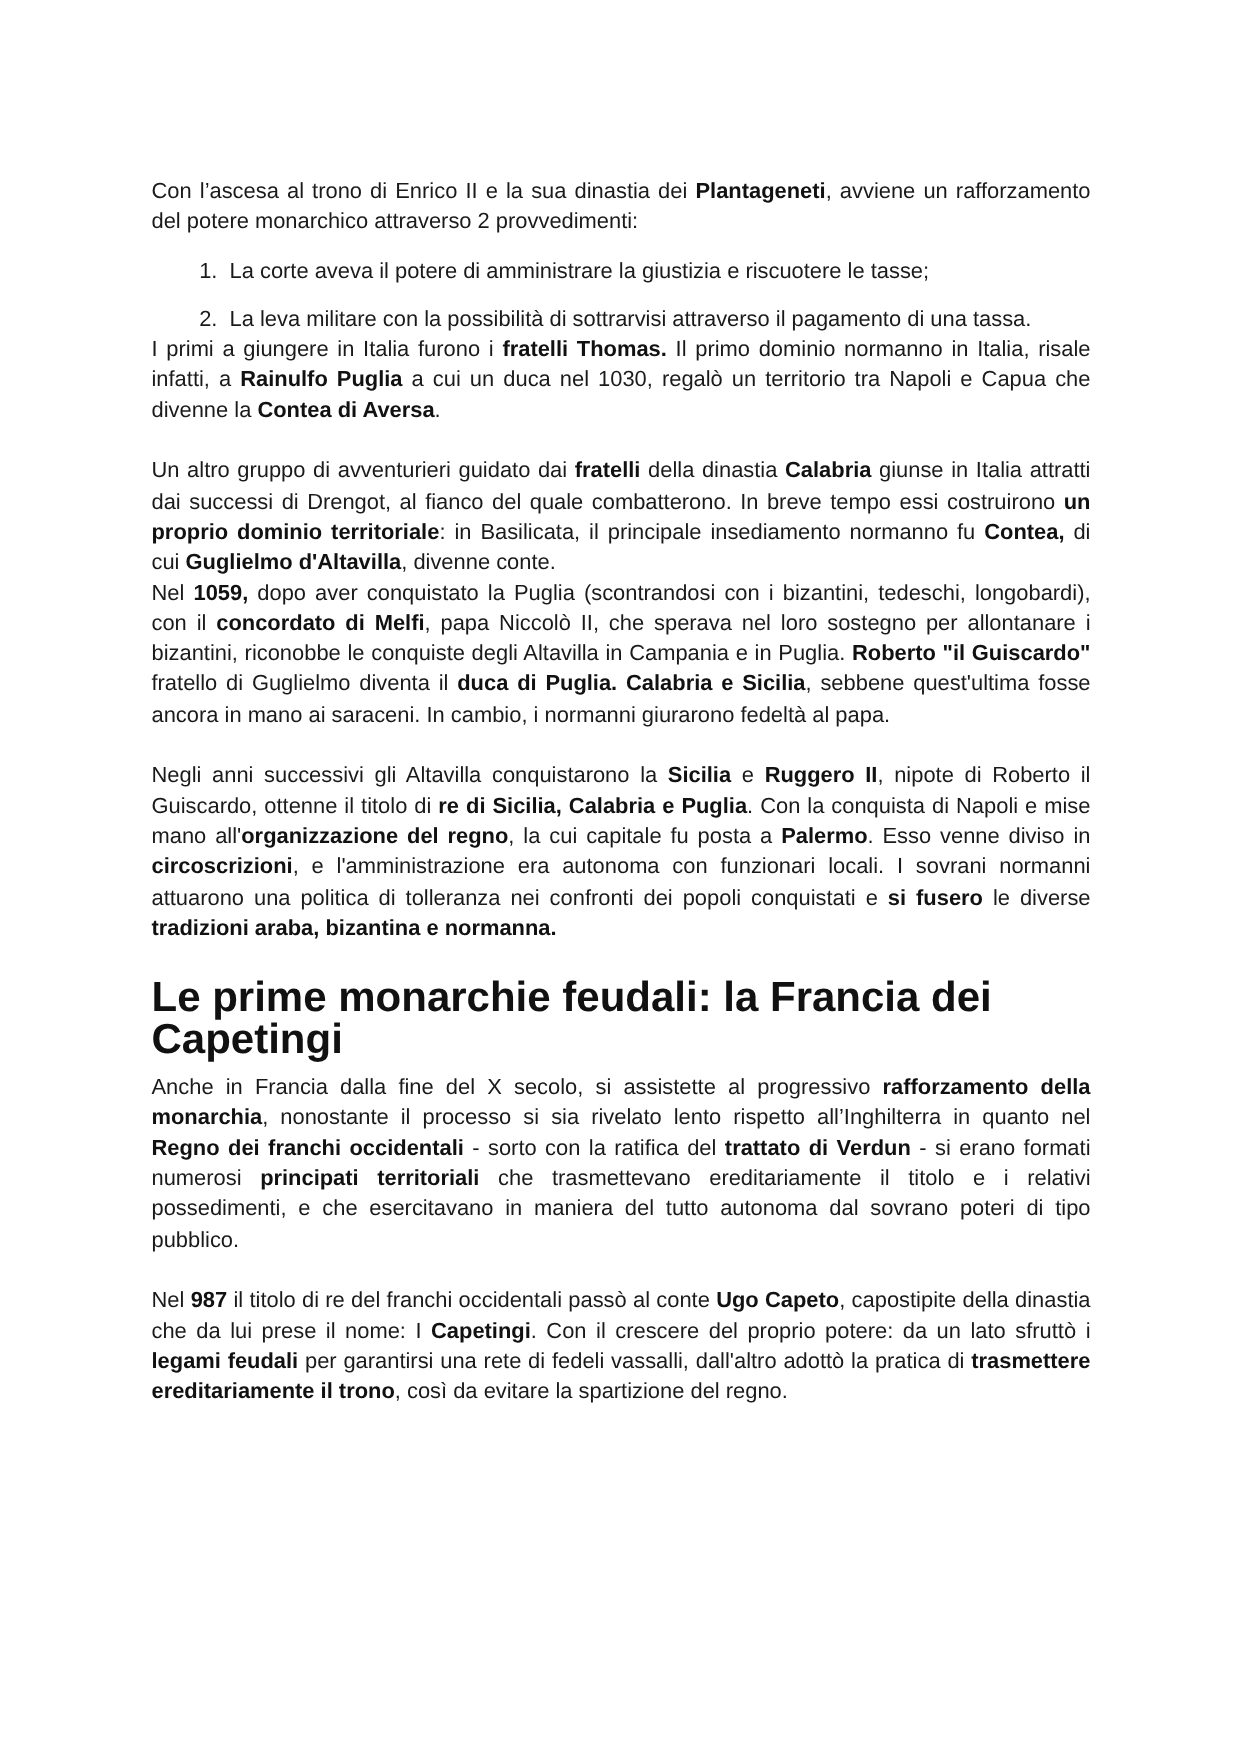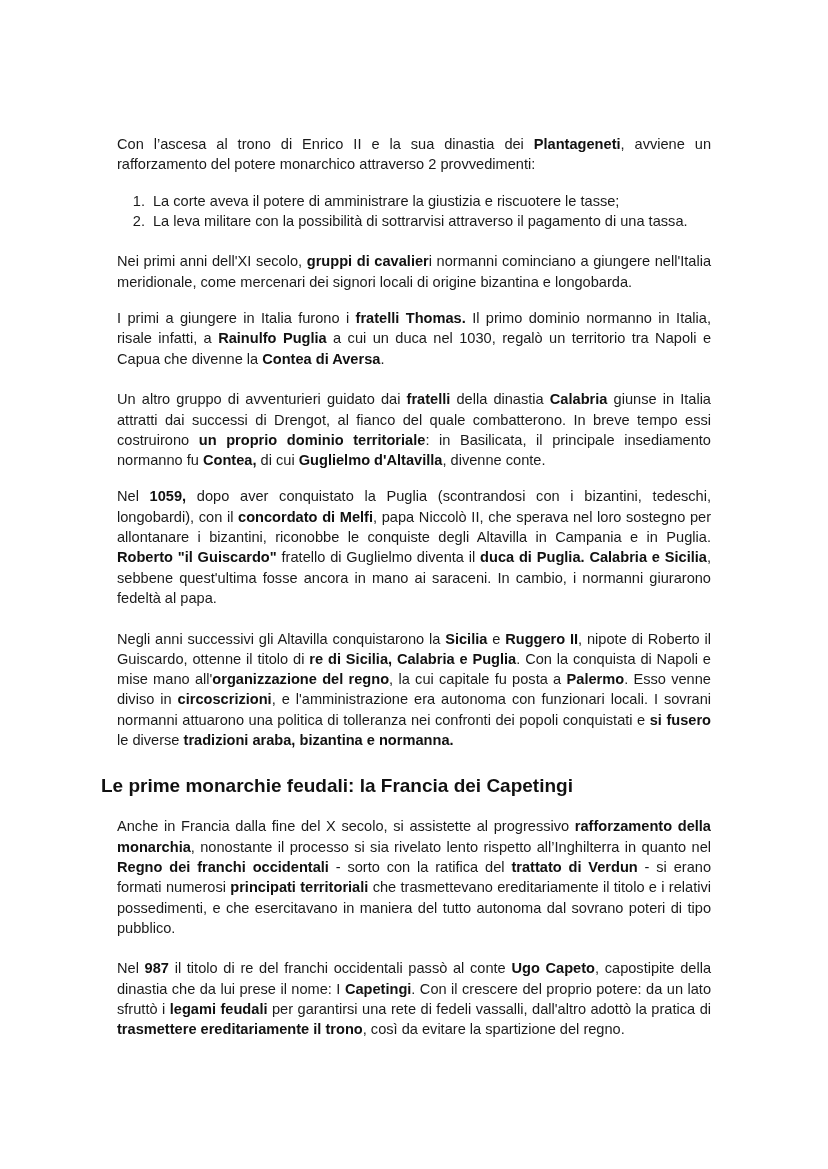--- a/index.html
+++ b/index.html
@@ -2,42 +2,41 @@
 <html><head>
 <meta charset="utf-8">
 <style>
   html, body { margin: 0; padding: 0; background: #ffffff; }
   body { width: 828px; height: 1169px; overflow: hidden; position: relative; }
   .page {
     position: absolute; left: 101px; top: 118px; width: 626px;
     font-family: "Liberation Sans", sans-serif;
     font-size: 14.6px; line-height: 20.3px; color: #1a1a1a;
   }
-  .page p { margin: 16px; text-align: justify; }
+  .page p { margin: 0; text-align: justify; }
   .page p.gap { margin-top: 20.3px; }
   .page b { font-weight: bold; color: #111; }
   .page ol { margin: 0; padding-left: 48px; }
-  .page ol li { padding-left: 4px; }
+  .page ol li { padding-left: 4px; margin-top: 12px; }
   .page h2 {
     font-family: "Liberation Sans", sans-serif;
-    font-size: 19px; line-height: 28px; font-weight: bold; color: #111;
+    font-size: 28px; line-height: 28px; font-weight: bold; color: #111;
     margin: 22px 0 8px 0;
   }
 </style>
 </head>
 <body>
 
 <div class="page">
   <p>Con l’ascesa al trono di Enrico II e la sua dinastia dei <b>Plantageneti</b>, avviene un rafforzamento del potere monarchico attraverso 2 provvedimenti:</p>
   <ol>
     <li>La corte aveva il potere di amministrare la giustizia e riscuotere le tasse;</li>
     <li>La leva militare con la possibilità di sottrarvisi attraverso il pagamento di una tassa.</li>
   </ol>
 
-  <p class="gap">Nei primi anni dell'XI secolo, <b>gruppi di cavalier</b>i normanni cominciano a giungere nell'Italia meridionale, come mercenari dei signori locali di origine bizantina e longobarda.</p>
   <p>I primi a giungere in Italia furono i <b>fratelli Thomas.</b> Il primo dominio normanno in Italia, risale infatti, a <b>Rainulfo Puglia</b> a cui un duca nel 1030, regalò un territorio tra Napoli e Capua che divenne la <b>Contea di Aversa</b>.</p>
 
   <p class="gap">Un altro gruppo di avventurieri guidato dai <b>fratelli</b> della dinastia <b>Calabria</b> giunse in Italia attratti dai successi di Drengot, al fianco del quale combatterono. In breve tempo essi costruirono <b>un proprio dominio territoriale</b>: in Basilicata, il principale insediamento normanno fu <b>Contea,</b> di cui <b>Guglielmo d'Altavilla</b>, divenne conte.</p>
   <p>Nel <b>1059,</b> dopo aver conquistato la Puglia (scontrandosi con i bizantini, tedeschi, longobardi), con il <b>concordato di Melfi</b>, papa Niccolò II, che sperava nel loro sostegno per allontanare i bizantini, riconobbe le conquiste degli Altavilla in Campania e in Puglia. <b>Roberto "il Guiscardo"</b> fratello di Guglielmo diventa il <b>duca di Puglia. Calabria e Sicilia</b>, sebbene quest'ultima fosse ancora in mano ai saraceni. In cambio, i normanni giurarono fedeltà al papa.</p>
 
   <p class="gap">Negli anni successivi gli Altavilla conquistarono la <b>Sicilia</b> e <b>Ruggero II</b>, nipote di Roberto il Guiscardo, ottenne il titolo di <b>re di Sicilia, Calabria e Puglia</b>. Con la conquista di Napoli e mise mano all'<b>organizzazione del regno</b>, la cui capitale fu posta a <b>Palermo</b>. Esso venne diviso in <b>circoscrizioni</b>, e l'amministrazione era autonoma con funzionari locali. I sovrani normanni attuarono una politica di tolleranza nei confronti dei popoli conquistati e <b>si fusero</b> le diverse <b>tradizioni araba, bizantina e normanna.</b></p>
 
   <h2>Le prime monarchie feudali: la Francia dei Capetingi</h2>
 
   <p>Anche in Francia dalla fine del X secolo, si assistette al progressivo <b>rafforzamento della monarchia</b>, nonostante il processo si sia rivelato lento rispetto all’Inghilterra in quanto nel <b>Regno dei franchi occidentali</b> - sorto con la ratifica del <b>trattato di Verdun</b> - si erano formati numerosi <b>principati territoriali</b> che trasmettevano ereditariamente il titolo e i relativi possedimenti, e che esercitavano in maniera del tutto autonoma dal sovrano poteri di tipo pubblico.</p>

